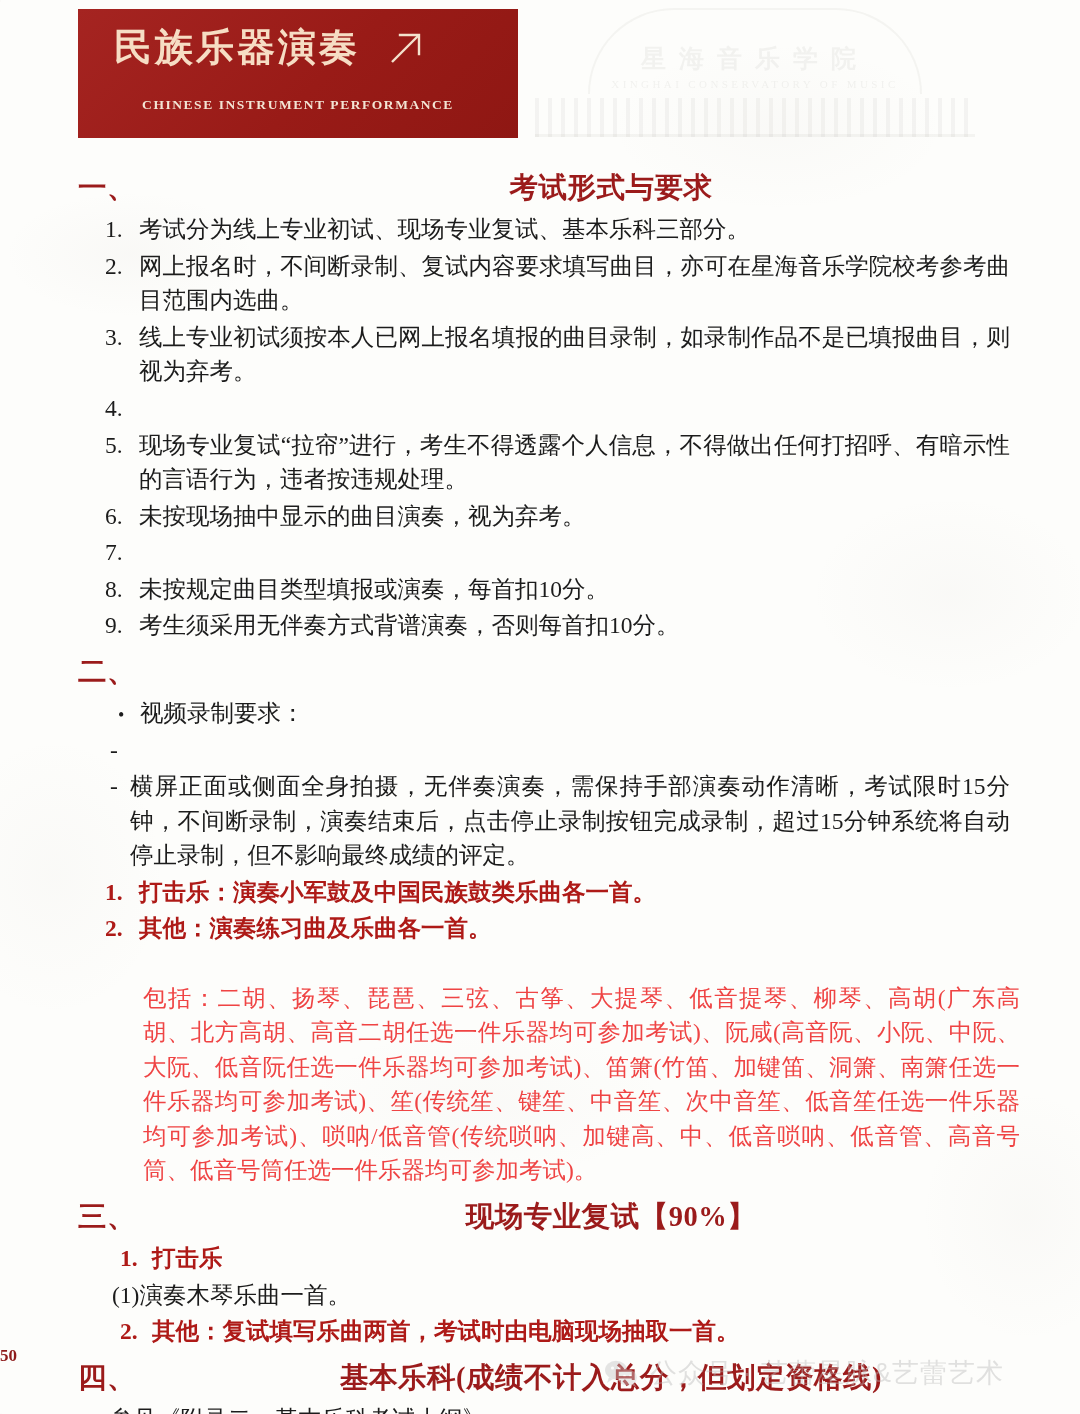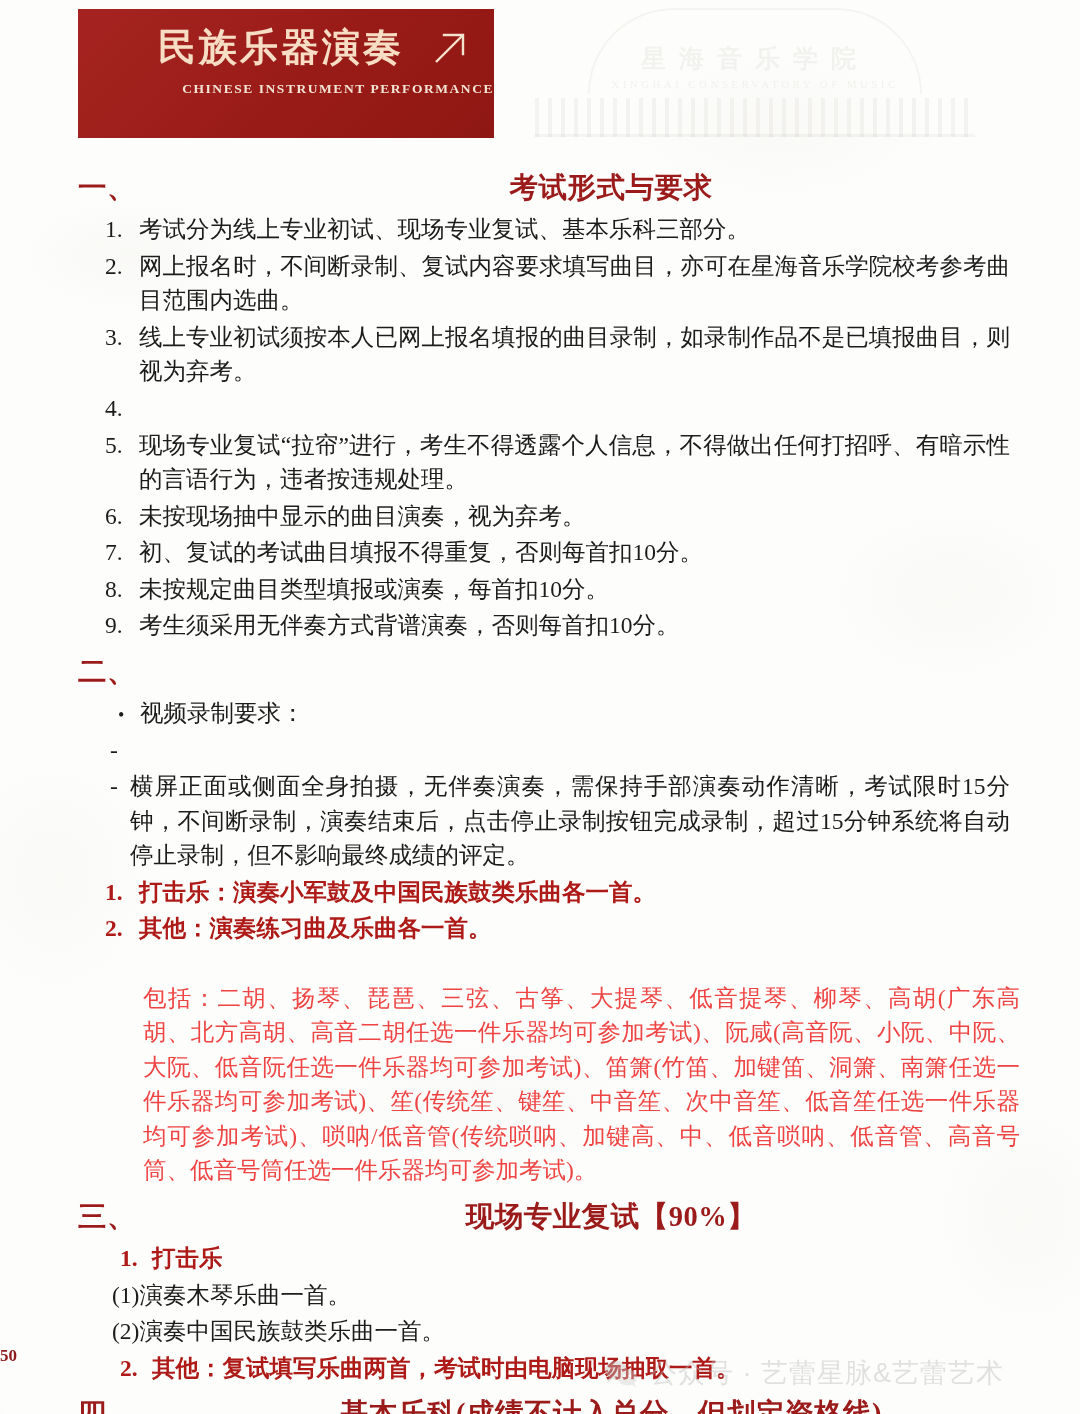--- a/index.html
+++ b/index.html
@@ -88,26 +88,25 @@
       transparent 4px 13px
     );
     border-bottom: 3px solid rgba(150,145,140,0.10);
   }
 
   
   .banner {
     position: absolute;
     left: 78px;
     top: 9px;
-    width: 372px;
+    width: 440px;
     height: 129px;
     background: #9e1f1a;
     background-image: linear-gradient(135deg, #a52421 0%, #991b17 55%, #8f1713 100%);
     z-index: 3;
-    padding-left: 44px;
   }
   .banner-row {
     display: flex;
     align-items: center;
     padding: 18px 0 0 36px;
   }
   .banner-title {
     color: #f6ddc4;
     font-size: 38px;
     font-weight: bold;
@@ -121,22 +120,22 @@
     width: 40px;
     height: 40px;
     flex: 0 0 auto;
     display: block;
   }
   .banner-sub {
     color: #f3e4d4;
     font-size: 13.5px;
     font-weight: bold;
     letter-spacing: 1.55px;
-    text-align: right;
-    margin-top: 12px;
+    text-align: center;
+    margin-top: 28px;
     font-family: "Liberation Serif", "DejaVu Serif", serif;
   }
 
   
   .doc {
     position: absolute;
     left: 0;
     top: 160px;
     width: 1080px;
     z-index: 2;
@@ -341,21 +340,20 @@
     <li class="numitem">
       <span class="marker">5.</span>
       <span class="body">现场专业复试“拉帘”进行，考生不得透露个人信息，不得做出任何打招呼、有暗示性的言语行为，违者按违规处理。</span>
     </li>
     <li class="numitem">
       <span class="marker">6.</span>
       <span class="body">未按现场抽中显示的曲目演奏，视为弃考。</span>
     </li>
     <li class="numitem">
       <span class="marker">7.</span>
-      <span class="body">初、复试的考试曲目填报不得重复，否则每首扣10分。</span>
     </li>
     <li class="numitem">
       <span class="marker">8.</span>
       <span class="body">未按规定曲目类型填报或演奏，每首扣10分。</span>
     </li>
     <li class="numitem">
       <span class="marker">9.</span>
       <span class="body">考生须采用无伴奏方式背谱演奏，否则每首扣10分。</span>
     </li>
   </ol>
@@ -391,21 +389,20 @@
   <div class="sec-head">
     <span class="sec-num">三、</span>
     <span class="sec-text">现场专业复试【90%】</span>
   </div>
 
   <div class="subred">
     <span class="marker">1.</span>
     <span class="body">打击乐</span>
   </div>
   <div class="subnum-line">(1)演奏木琴乐曲一首。</div>
-  <div class="subnum-line">(2)演奏中国民族鼓类乐曲一首。</div>
   <div class="subred">
     <span class="marker">2.</span>
     <span class="body">其他：复试填写乐曲两首，考试时由电脑现场抽取一首。</span>
   </div>
 
   <div class="sec-head">
     <span class="sec-num">四、</span>
     <span class="sec-text">基本乐科(成绩不计入总分，但划定资格线)</span>
   </div>
   <div class="indent-line">参见《附录二：基本乐科考试大纲》。</div>

